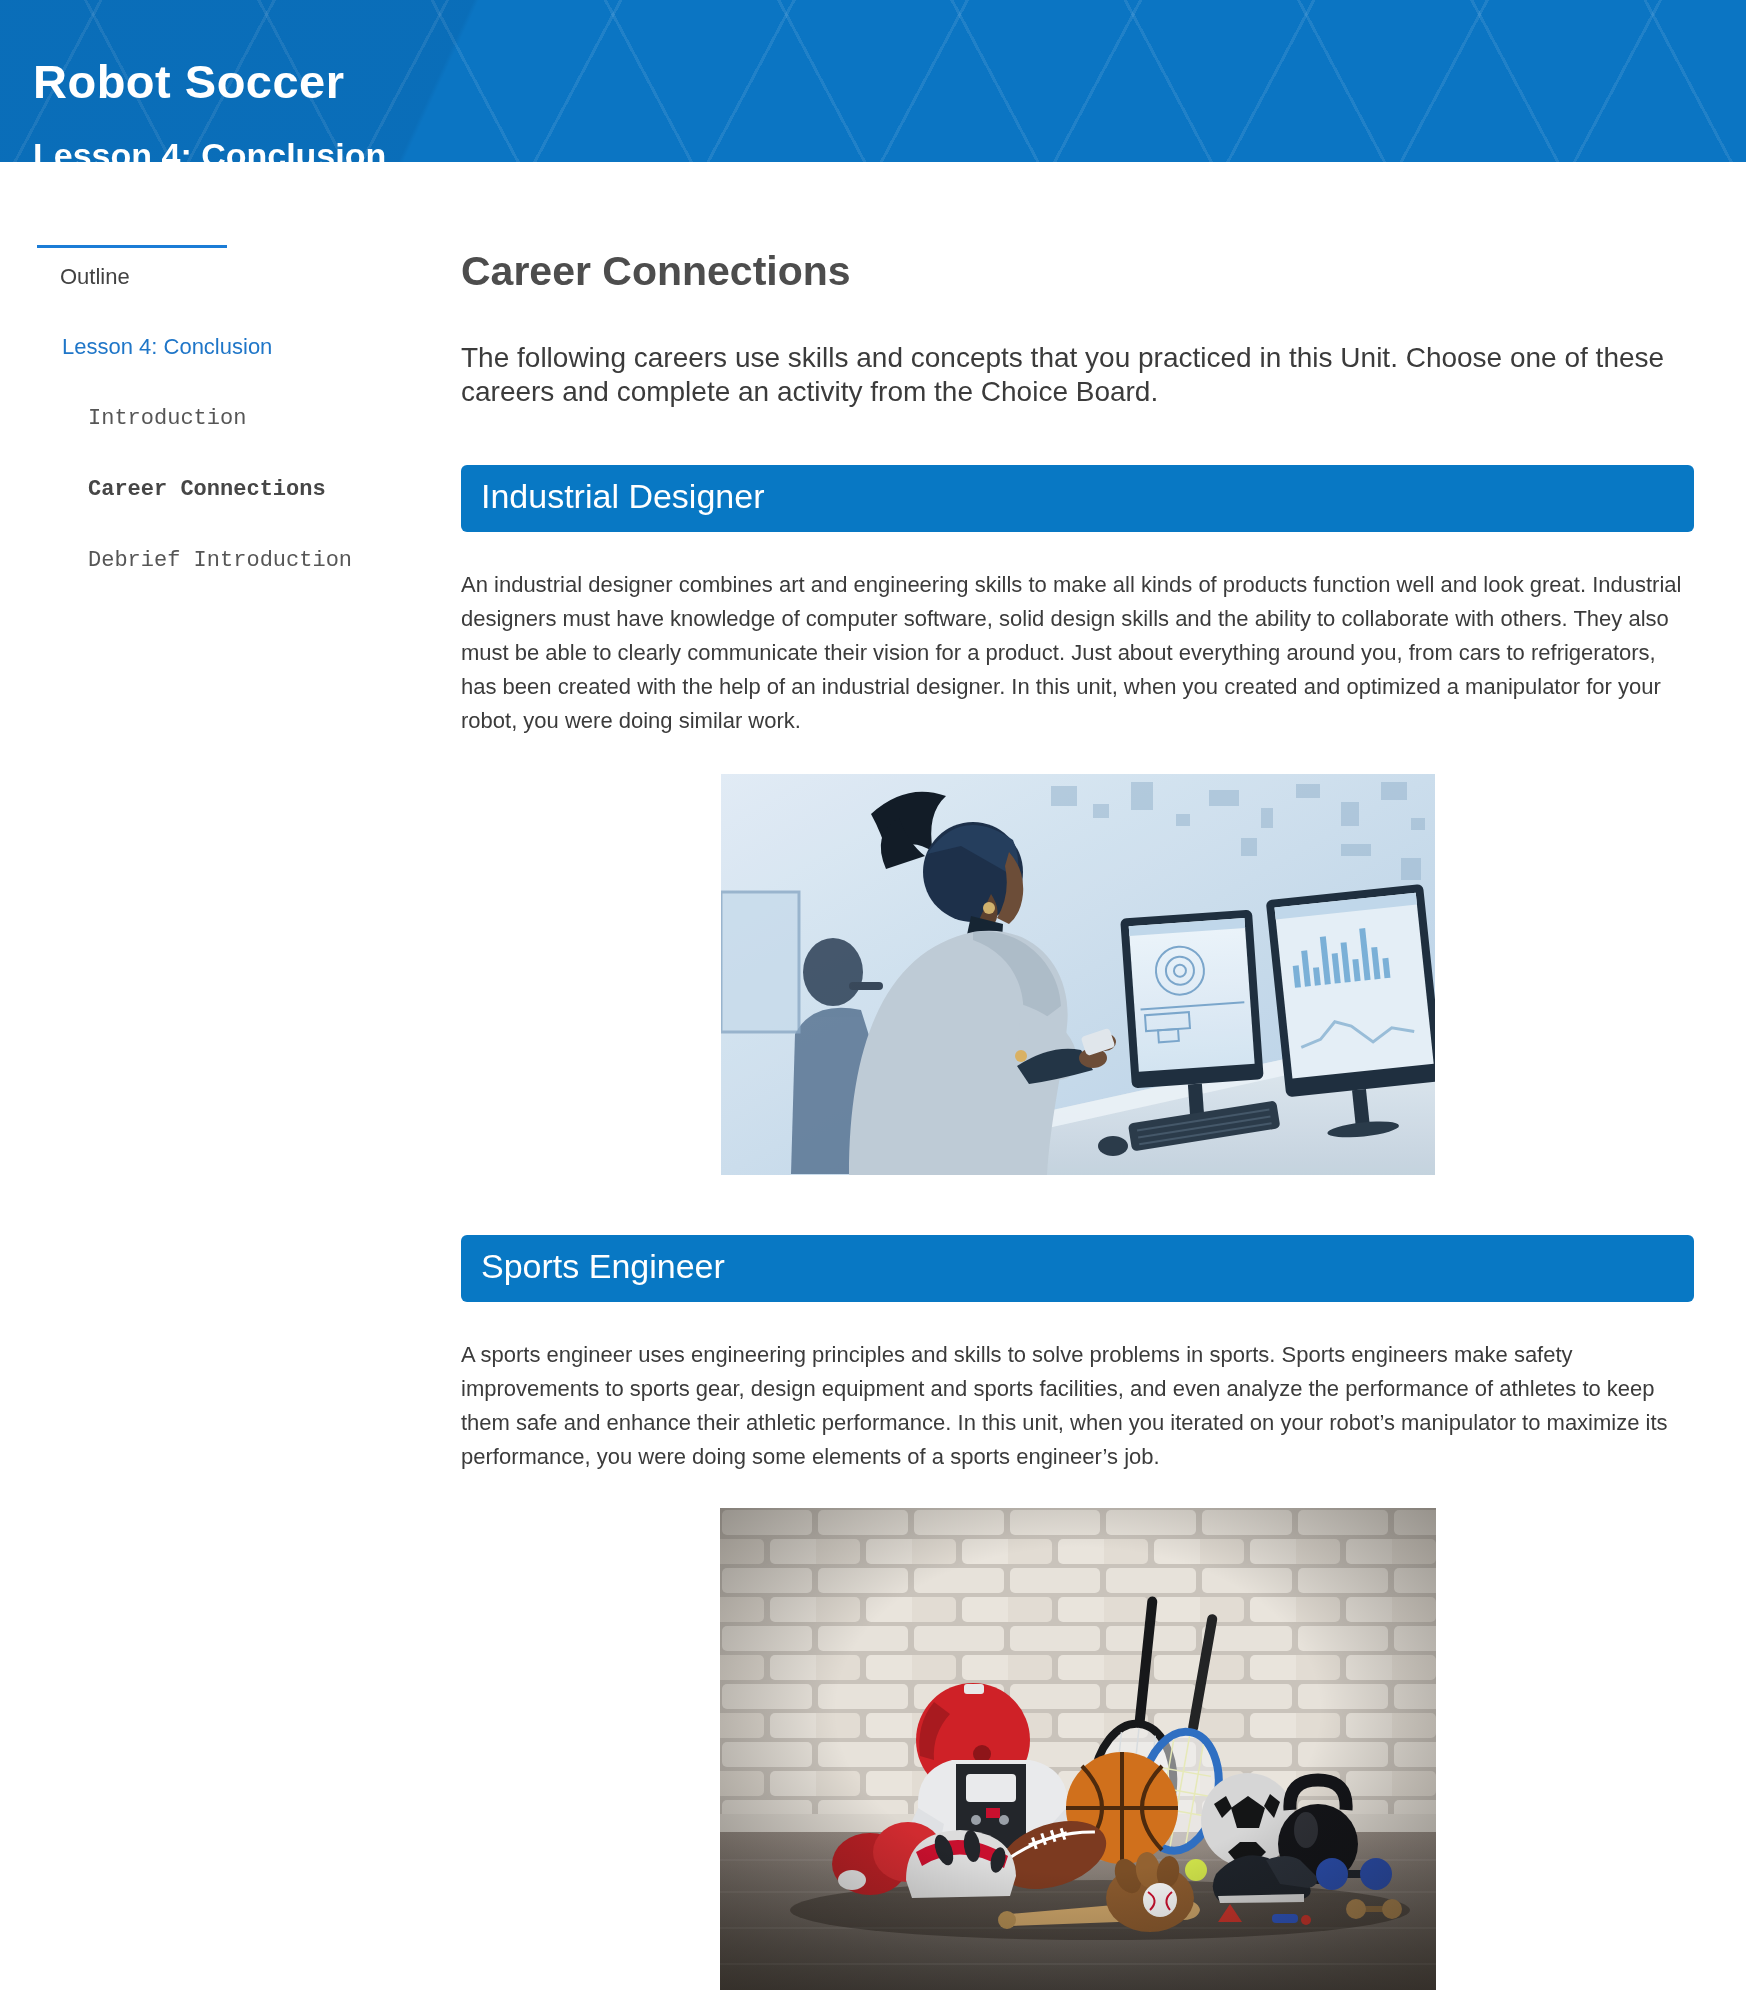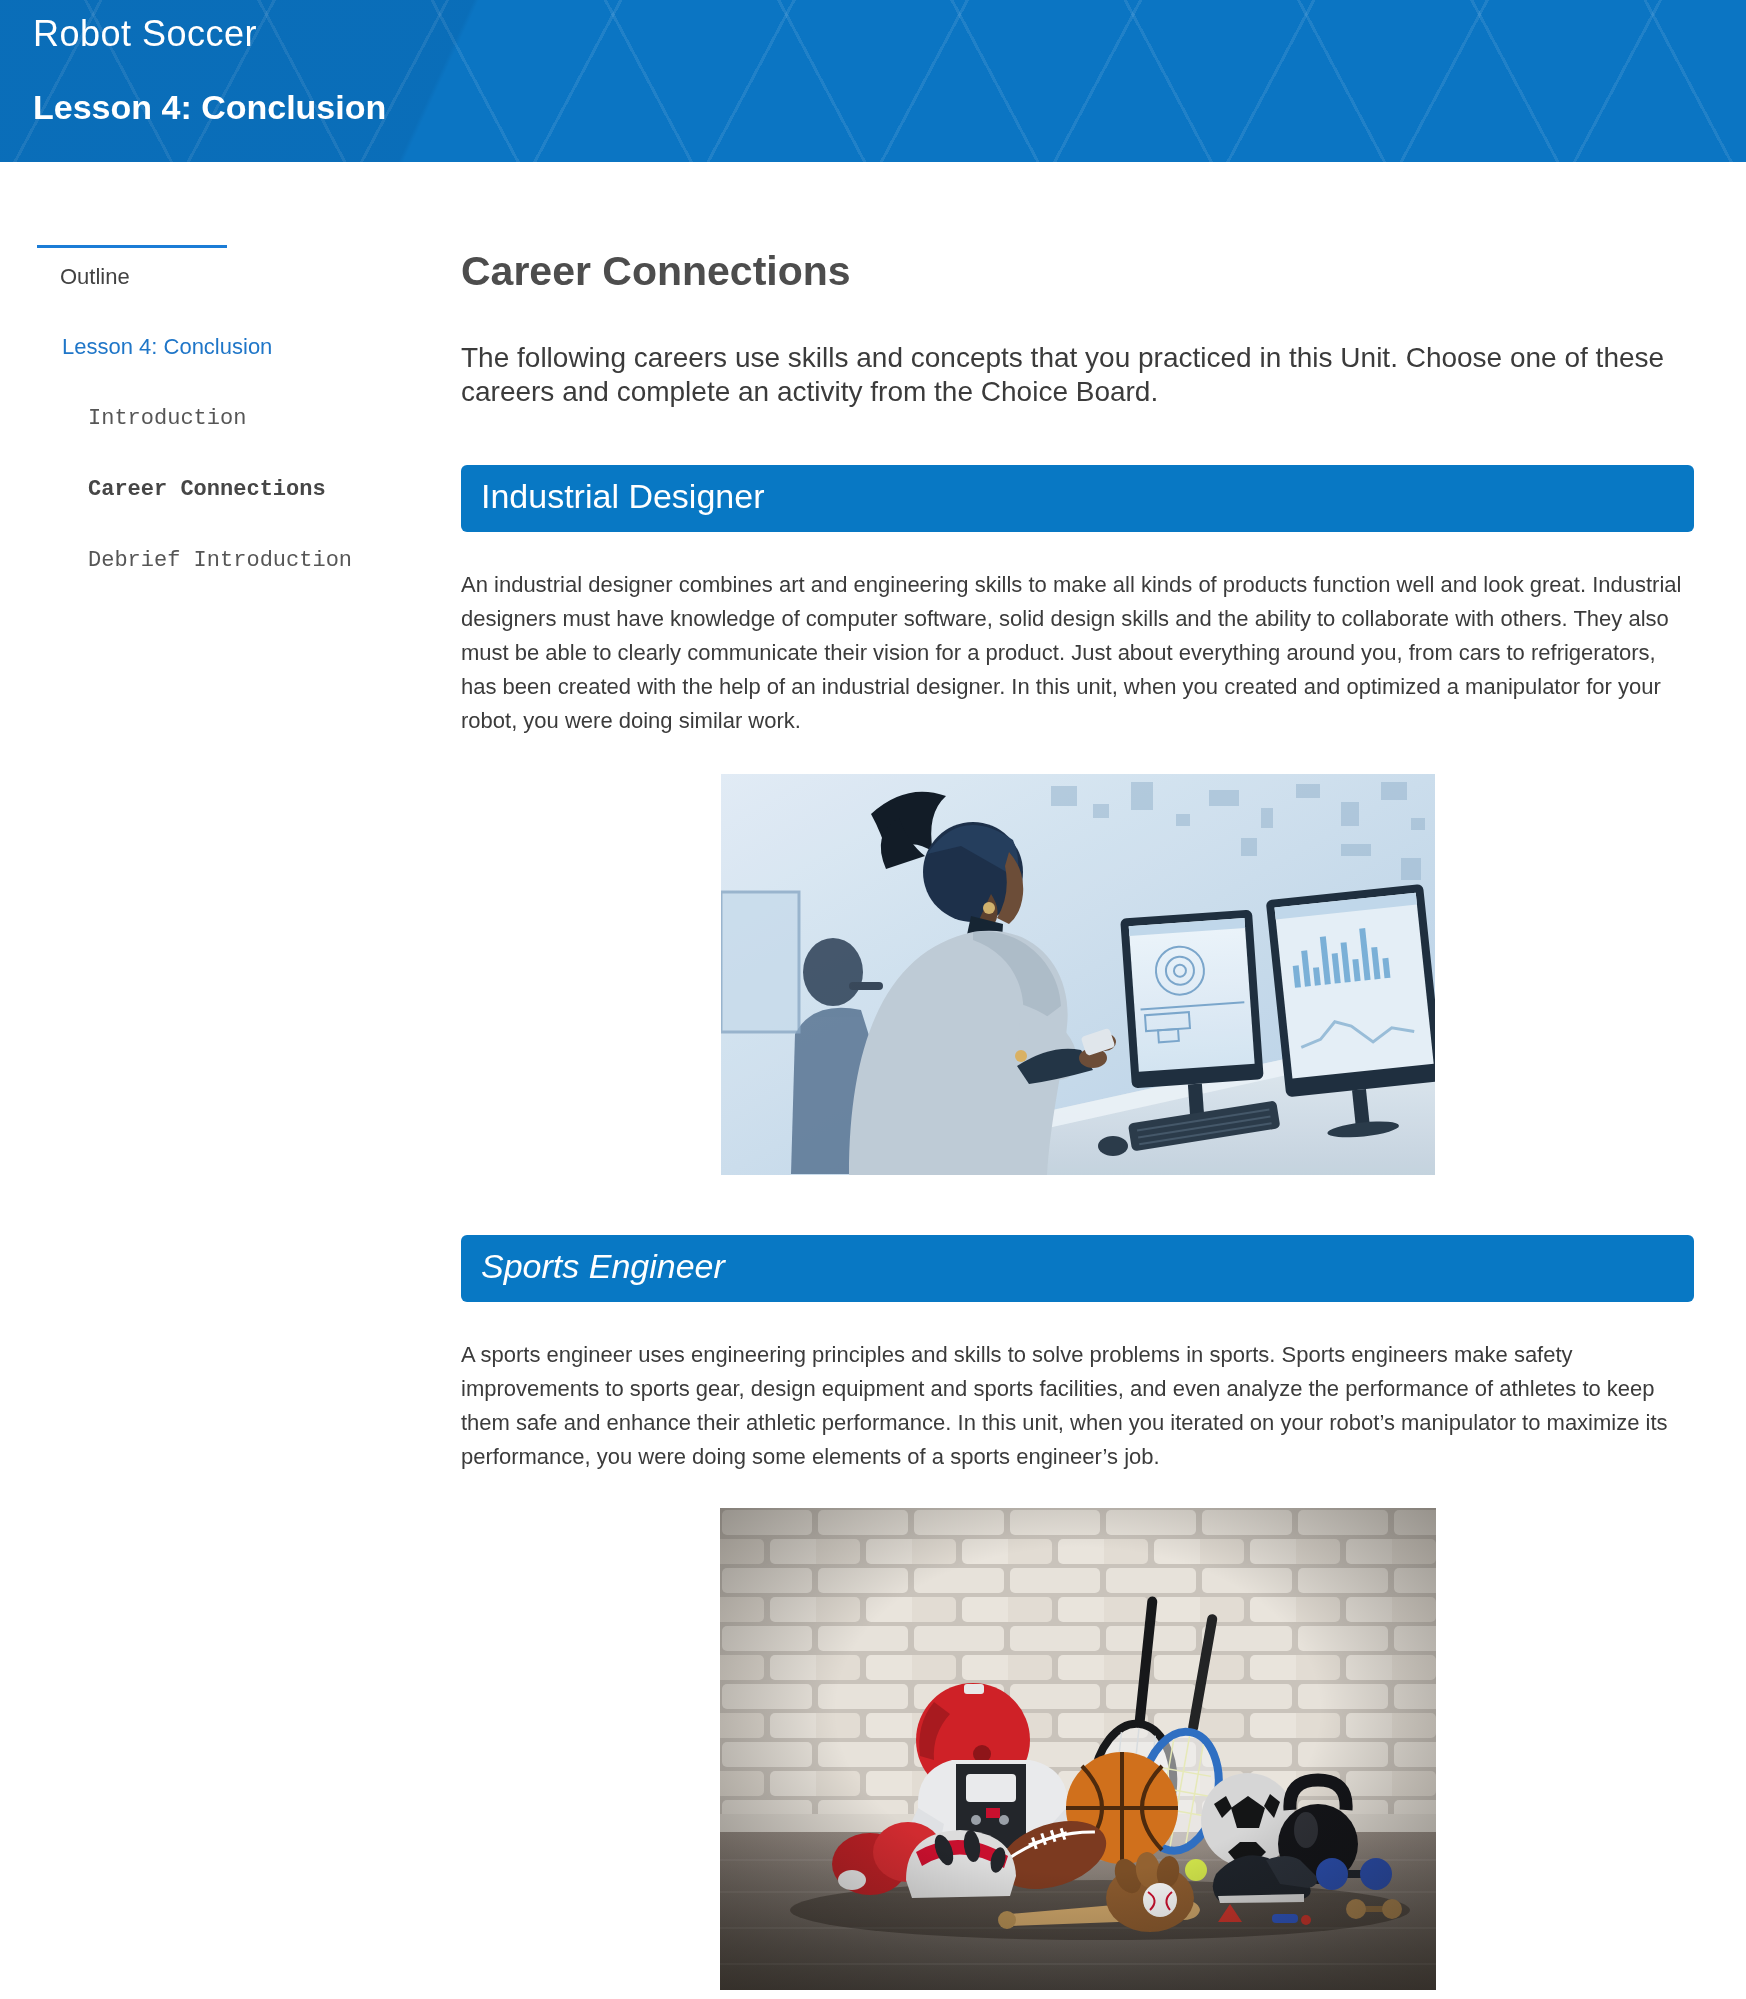--- a/index.html
+++ b/index.html
@@ -11,42 +11,42 @@
 
   
   .header {
     height:162px; padding:6px 0 0 33px;
     background-color:#0b75c3;
     background-image:
       linear-gradient(115deg, rgba(0,45,95,0.10) 0%, rgba(0,45,95,0.10) 26%, rgba(0,45,95,0) 26.3%),
       repeating-linear-gradient(62deg, rgba(255,255,255,0) 0 150px, rgba(255,255,255,0.09) 150px 153px),
       repeating-linear-gradient(-62deg, rgba(255,255,255,0) 0 150px, rgba(255,255,255,0.09) 150px 153px);
   }
-  .header-title { color:#fff; font-size:36px; font-weight:normal; line-height:56px; letter-spacing:0.5px; }
+  .header-title { color:#fff; font-size:47px; font-weight:bold; line-height:56px; letter-spacing:0.5px;margin-top:48px; }
   .header-subtitle { color:#fff; font-size:34px; font-weight:bold; margin-top:26px; }
 
   
   .body-wrap { display:flex; }
 
   .sidebar { flex:0 0 461px; width:461px; padding-left:37px; }
   .sidebar-rule { width:190px; height:3px; background:#1b7cd6; margin-top:83px; }
   .sidebar-heading { font-size:22px; font-weight:400; color:#424242; margin:16px 0 0 23px; }
   .nav-lesson { display:block; font-size:22px; color:#1f76c8; margin:44px 0 0 25px; cursor:pointer; text-decoration:none; }
   .nav-item { display:block; font-size:22px; color:#565656; margin:46px 0 0 51px; cursor:pointer;font-family:Liberation Mono, monospace; }
   .nav-item.active { font-weight:bold; color:#464646; }
 
   .main { flex:0 0 1233px; width:1233px; }
   .page-title { font-size:41px; font-weight:bold; color:#4d4d4d; margin-top:86px; }
   .intro { font-size:28px; line-height:34px; color:#3b3b3b; margin-top:46px; }
 
   .banner {
     background:#0878c4; color:#ffffff; border-radius:6px;
     font-size:34px; line-height:40px; padding:11px 20px 16px 20px; margin-top:56px;
   }
-  .banner.second { margin-top:60px;font-style:italic; }
+  .banner.second { margin-top:60px; }
   .section-body { font-size:22px; line-height:34px; color:#3b3b3b; margin-top:36px; }
 
   .photo { display:block; margin:36px auto 0 auto; }
   .photo-2 { margin-top:34px; }
 </style>
 </head>
 <body>
 
 <div class="page">
 

